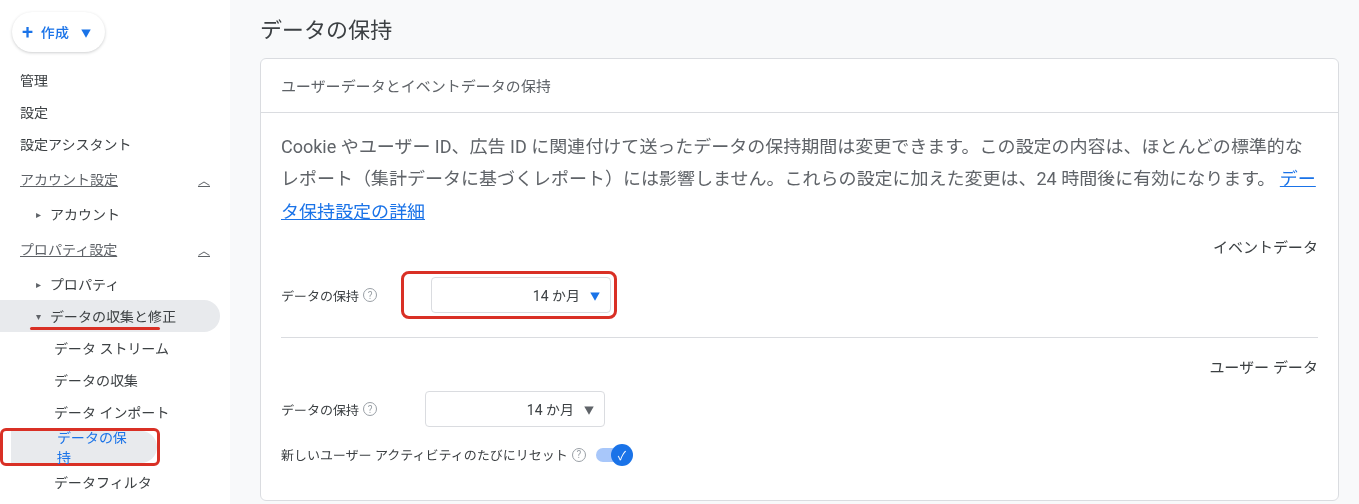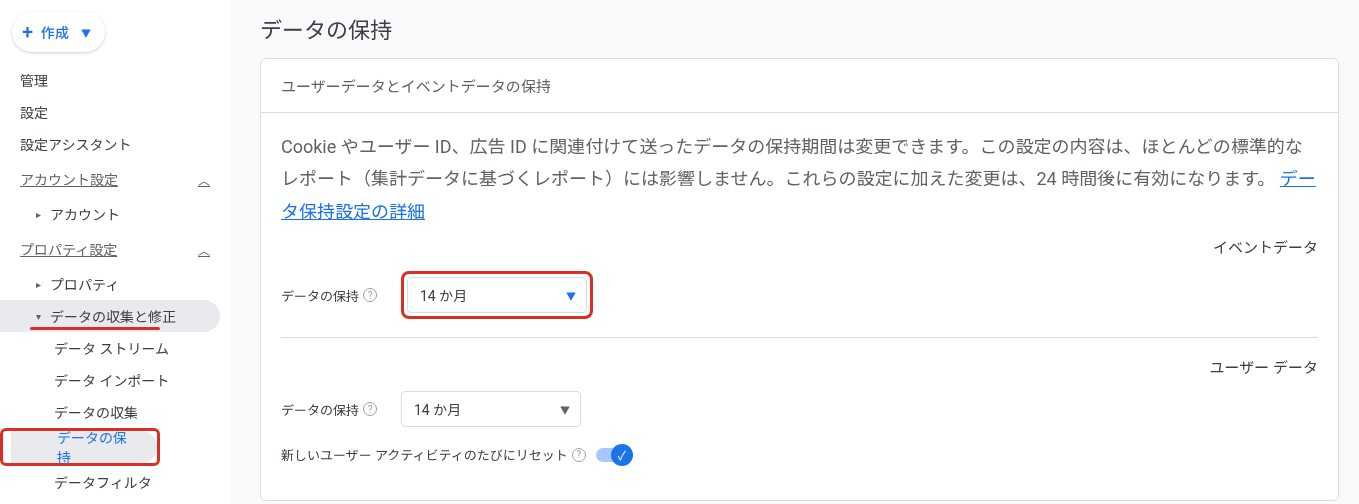--- a/index.html
+++ b/index.html
@@ -23,21 +23,21 @@
 .page-title { font-size: 22px; color: #3c4043; font-weight: 400; margin-bottom: 14px; }
 .card { background: #fff; border: 1px solid #dadce0; border-radius: 6px; }
 .card-header { padding: 16px 20px; font-size: 15px; color: #5f6368; border-bottom: 1px solid #dadce0; }
 .card-body { padding: 18px 20px; }
 .desc { font-size: 18px; color: #5f6368; line-height: 1.8; margin-bottom: 8px; }
 .desc a { color: #1a73e8; text-decoration: underline; }
 .section-label { font-size: 15px; color: #3c4043; margin-bottom: 14px; text-align: right; }
 .row { display: flex; align-items: center; gap: 10px; margin-bottom: 18px; }
 .row-label { font-size: 13px; color: #3c4043; display: flex; align-items: center; gap: 4px; min-width: 110px; }
 .help-ic { width: 14px; height: 14px; border: 1px solid #9aa0a6; border-radius: 50%; color: #9aa0a6; font-size: 10px; display: inline-flex; align-items: center; justify-content: center; cursor: pointer; }
-.select { height: 36px; min-width: 180px; border: 1px solid #dadce0; border-radius: 4px; padding: 0 30px 0 12px; font-size: 14px; color: #3c4043; background: #fff; display: flex; align-items: center; justify-content: flex-start; cursor: pointer; position: relative; }
+.select { height: 36px; min-width: 180px; border: 1px solid #dadce0; border-radius: 4px; padding: 0 30px 0 12px; font-size: 14px; color: #3c4043; background: #fff; display: flex; align-items: center; justify-content: flex-end; cursor: pointer; position: relative; margin-left: 24px; }
 .select .tri { position: absolute; right: 10px; font-size: 10px; }
 .select.hl .tri { color: #1a73e8; }
 .red-box-sel { border: 3px solid #d93025; border-radius: 8px; padding: 3px; display: inline-block; }
 .divider { height: 1px; background: #dadce0; margin: 10px 0 18px 0; }
 .toggle { width: 34px; height: 14px; background: #a8c7fa; border-radius: 7px; position: relative; cursor: pointer; }
 .toggle .knob { position: absolute; top: -4px; right: -3px; width: 22px; height: 22px; border-radius: 50%; background: #1a73e8; display: flex; align-items: center; justify-content: center; color: #fff; font-size: 12px; }
 .actions { display: flex; align-items: center; gap: 24px; margin-top: 18px; }
 .btn-primary { background: #1a73e8; color: #fff; border: none; border-radius: 4px; height: 36px; padding: 0 22px; font-size: 14px; cursor: pointer; font-weight: 500; }
 .btn-text { color: #c2410c; background: none; border: none; font-size: 14px; cursor: pointer; }
 </style>
@@ -81,24 +81,24 @@
     </div>
     <div class="sb-item sb-child" style="background:#e8eaed;border-radius:0 16px 16px 0;margin-right:10px">
       <span class="sb-caret">▾</span>
       <span>データの収集と修正</span>
       <span class="red-underline"></span>
     </div>
     <div class="sb-item sb-child2">
         <span>データ ストリーム</span>
       </div>
     <div class="sb-item sb-child2">
-        <span>データ インポート</span>
+        <span>データの収集</span>
       </div>
     <div class="sb-item sb-child2">
-        <span>データの収集</span>
+        <span>データ インポート</span>
       </div>
     <div class="red-box-nav">
       <div class="sb-item sb-child2 active" style="margin-right:0">
           <span>データの保持</span>
         </div>
     </div>
     <div class="sb-item sb-child2">
         <span>データフィルタ</span>
       </div>
   </aside>

